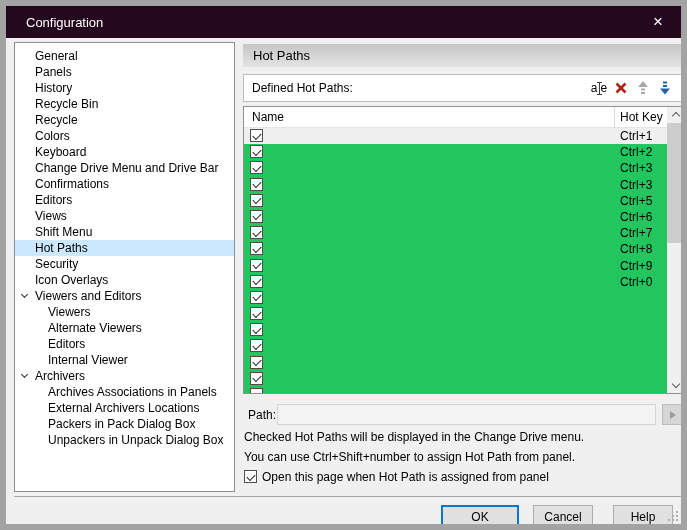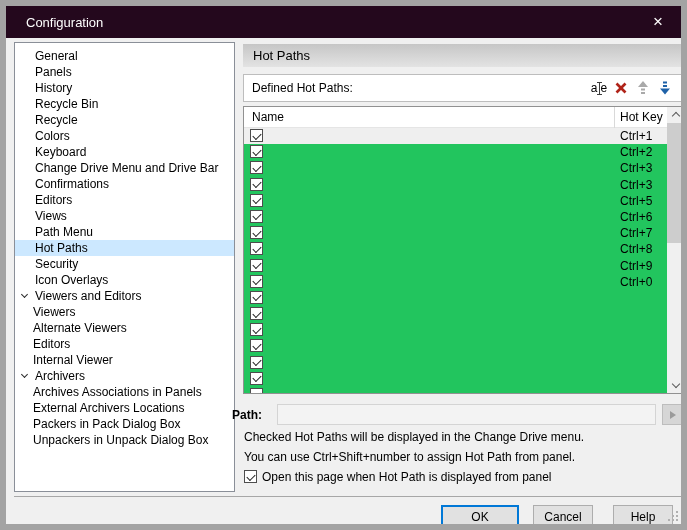--- a/index.html
+++ b/index.html
@@ -16,21 +16,21 @@
   .title{padding-left:20px; font-size:13px;}
   .closebox{position:absolute; right:0; top:0; width:46px; height:32px; display:flex;
             align-items:center; justify-content:center; color:#fff; font-size:17px; font-weight:300; cursor:default;}
   
   .sidebar{position:absolute; left:8px; top:36px; width:221px; height:450px; background:#fff;
            border:1px solid #8a8f98; padding-top:5px; overflow:hidden;}
   .tree-row{position:relative; height:16px; line-height:16px; white-space:nowrap; cursor:default;}
   .tree-row.sel{background:var(--sel);}
   .tree-row .lbl{display:inline-block;}
   .tree-row.lvl0 .lbl{padding-left:20px;text-align:center;}
-  .tree-row.lvl1 .lbl{padding-left:18px;}
+  .tree-row.lvl1 .lbl{padding-left:33px;}
   .chev{position:absolute; left:7px; top:4px; width:5px; height:5px;
         border-right:1.4px solid #2b2b2b; border-bottom:1.4px solid #2b2b2b; transform:rotate(45deg);}
   
   .pane-header{position:absolute; left:237px; top:38px; width:442px; height:23px;
                background:linear-gradient(#c6c6c6,#e3e3e3); display:flex; align-items:center;
                padding-left:10px; font-size:13px;}
   .toolbar{position:absolute; left:237px; top:68px; width:442px; height:28px; background:#fff;
            border:1px solid #bdbdbd; display:flex; align-items:center; padding:0 8px;}
   .toolbar .tlabel{flex:1;}
   .ticon{display:flex; align-items:center; justify-content:center; width:22px; height:22px; cursor:default;}
@@ -54,21 +54,21 @@
         border-left:1.6px solid #212121; border-bottom:1.6px solid #212121; transform:rotate(-45deg);}
   
   .vscroll{position:absolute; right:0; top:0; width:17px; height:100%; background:#f0f0f0;}
   .sbtn{position:absolute; left:0; width:17px; height:15px; display:flex; align-items:center; justify-content:center;}
   .sbtn.up{top:0;} .sbtn.down{bottom:0;}
   .schev{width:6px; height:6px; border-right:1.3px solid #5b5b5b; border-bottom:1.3px solid #5b5b5b;}
   .schev.up{transform:rotate(-135deg); margin-top:3px;}
   .schev.down{transform:rotate(45deg); margin-bottom:3px;}
   .sthumb{position:absolute; left:0; top:16px; width:17px; height:120px; background:#cdcdcd;}
   
-  .path-label{position:absolute; left:226px; top:402px;font-weight:bold;}
+  .path-label{position:absolute; left:242px; top:402px;}
   .path-input{position:absolute; left:271px; top:398px; width:379px; height:21px; background:#f3f3f3;
               border:1px solid #d4d4d4;}
   .path-btn{position:absolute; left:656px; top:398px; width:22px; height:21px; background:#d6d6d6;
             border:1px solid #bdbdbd; display:flex; align-items:center; justify-content:center;}
   .tri-right{width:0; height:0; border-top:4px solid transparent; border-bottom:4px solid transparent;
              border-left:6px solid #9a9a9a;}
   .info1{position:absolute; left:238px; top:424px;}
   .info2{position:absolute; left:238px; top:444px;}
   .openchk{position:absolute; left:238px; top:463px; height:16px;}
   .openchk .cb{left:0; top:1px;}
@@ -101,21 +101,21 @@
       <div class="tree-row lvl0"><span class="lbl">Panels</span></div>
       <div class="tree-row lvl0"><span class="lbl">History</span></div>
       <div class="tree-row lvl0"><span class="lbl">Recycle Bin</span></div>
       <div class="tree-row lvl0"><span class="lbl">Recycle</span></div>
       <div class="tree-row lvl0"><span class="lbl">Colors</span></div>
       <div class="tree-row lvl0"><span class="lbl">Keyboard</span></div>
       <div class="tree-row lvl0"><span class="lbl">Change Drive Menu and Drive Bar</span></div>
       <div class="tree-row lvl0"><span class="lbl">Confirmations</span></div>
       <div class="tree-row lvl0"><span class="lbl">Editors</span></div>
       <div class="tree-row lvl0"><span class="lbl">Views</span></div>
-      <div class="tree-row lvl0"><span class="lbl">Path Menu</span></div>
+      <div class="tree-row lvl0"><span class="lbl">Shift Menu</span></div>
       <div class="tree-row lvl0 sel"><span class="lbl">Hot Paths</span></div>
       <div class="tree-row lvl0"><span class="lbl">Security</span></div>
       <div class="tree-row lvl0"><span class="lbl">Icon Overlays</span></div>
       <div class="tree-row lvl0"><span class="chev"></span><span class="lbl">Viewers and Editors</span></div>
       <div class="tree-row lvl1"><span class="lbl">Viewers</span></div>
       <div class="tree-row lvl1"><span class="lbl">Alternate Viewers</span></div>
       <div class="tree-row lvl1"><span class="lbl">Editors</span></div>
       <div class="tree-row lvl1"><span class="lbl">Internal Viewer</span></div>
       <div class="tree-row lvl0"><span class="chev"></span><span class="lbl">Archivers</span></div>
       <div class="tree-row lvl1"><span class="lbl">Archives Associations in Panels</span></div>
@@ -254,21 +254,21 @@
   <input class="path-input" disabled="" value="" style="">
   <span class="path-btn">
     <span class="tri-right"></span>
   </span>
 
   <div class="info1">Checked Hot Paths will be displayed in the Change Drive menu.</div>
   <div class="info2">You can use Ctrl+Shift+number to assign Hot Path from panel.</div>
 
   <div class="openchk">
     <span class="cb checked"></span>
-    <span class="olabel">Open this page when Hot Path is displayed from panel</span>
+    <span class="olabel">Open this page when Hot Path is assigned from panel</span>
   </div>
 
   <div class="sep"></div>
   <div class="btn btn-ok default">OK</div>
   <div class="btn btn-cancel">Cancel</div>
   <div class="btn btn-help">Help</div>
 
   <div class="grip">
     <i style="right:0;bottom:0"></i>
       <i style="right:0;bottom:4px"></i>

